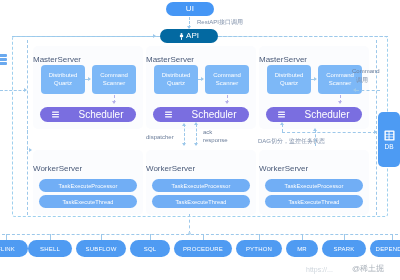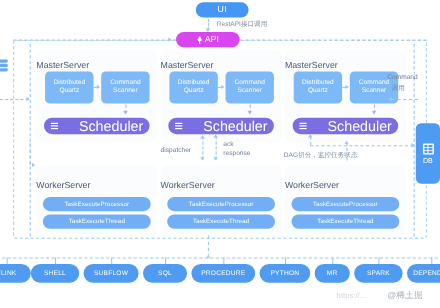--- a/index.html
+++ b/index.html
@@ -12,36 +12,36 @@
   #stage{position:absolute;left:0;top:0;width:400px;height:280px;}
 
   
   .pill{
     position:absolute;display:flex;align-items:center;justify-content:center;
     color:#fff;text-align:center;line-height:1.05;
     box-sizing:border-box;
   }
   .pill-ui{
     background:#4596f5;border-radius:9px;
-    font-size:8px;letter-spacing:.3px;margin-left:12px;
+    font-size:8px;letter-spacing:.3px;
   }
   .pill-api{
-    background:#d946ef;border-radius:9px;
+    background:#0369a1;border-radius:9px;
     font-size:8px;gap:2px;justify-content:center;
   }
   .sq{
     background:#7db8f7;border-radius:4px;
     font-size:6px;color:#fff;padding:2px;
     display:flex;align-items:center;justify-content:center;text-align:center;
     position:absolute;box-sizing:border-box;line-height:1.25;
   }
   .sched{
     position:absolute;background:#7a6ee0;border-radius:8px;
     display:flex;align-items:center;justify-content:center;gap:19px;
-    color:#fff;font-size:13px;
+    color:#fff;font-size:10px;
   }
   .task{
     position:absolute;background:#71aef5;border-radius:7px;
     display:flex;align-items:center;justify-content:center;
     color:#fff;font-size:5.6px;letter-spacing:.1px;
   }
 
   
   .card{
     position:absolute;background:#fbfcfe;border-radius:5px;

